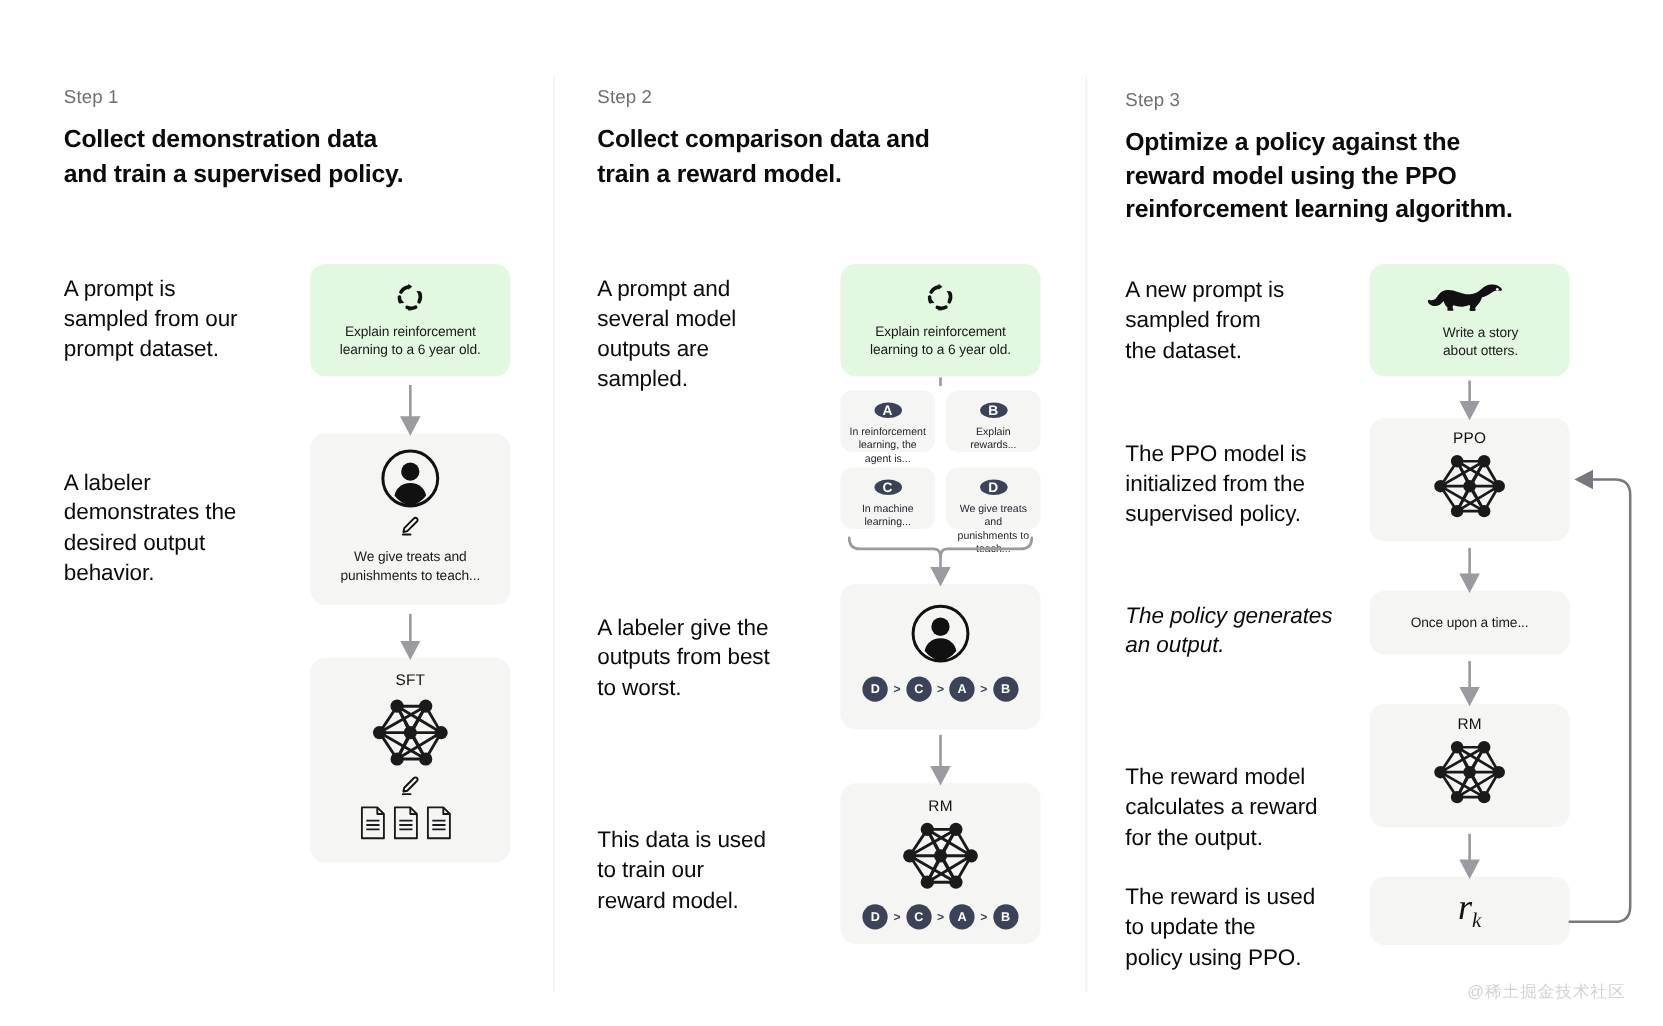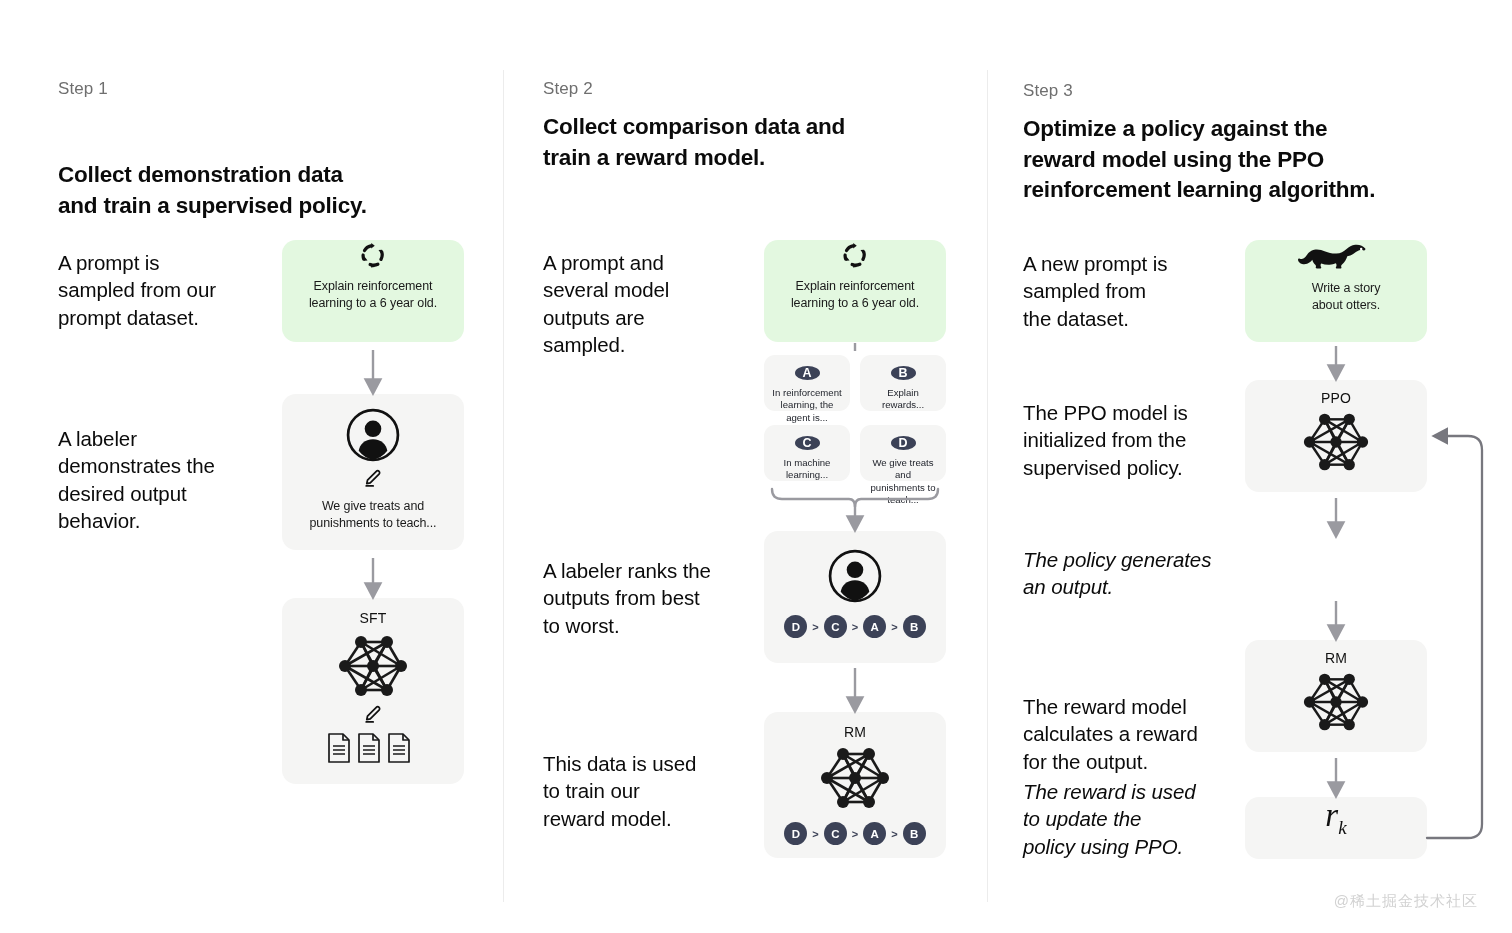--- a/index.html
+++ b/index.html
@@ -28,39 +28,39 @@
   .step-label {
     font-size: 17px; color: #6f6f6f; letter-spacing: .1px;
     font-weight: 400;
   }
   .step-title {
     font-size: 22.5px; font-weight: 700; color: #0b0b0b;
     line-height: 1.36; letter-spacing: -.2px;
     white-space: pre-line;
   }
   .c1 .step-label { position: absolute; top: 79px; left: 0; }
-  .c1 .step-title { position: absolute; top: 112px; left: 0; margin-top: 48px; }
+  .c1 .step-title { position: absolute; top: 112px; left: 0; }
   .c2 .step-label { position: absolute; top: 79px; left: 0; }
   .c2 .step-title { position: absolute; top: 112px; left: 0; }
   .c3 .step-label { position: absolute; top: 81px; left: 0; }
   .c3 .step-title { position: absolute; top: 114px; left: 0; }
 
   .desc {
     position: absolute; left: 0;
     font-size: 20.5px; color: #0b0b0b; line-height: 1.34;
     white-space: pre-line; letter-spacing: -.1px;
   }
 
   
   .card {
     position: absolute;
     border-radius: 14px;
     background: #f5f5f4;
     display: flex; flex-direction: column;
-    align-items: center; justify-content: flex-start;
+    align-items: center; justify-content: center;
   }
   .card.green { background: #e3f8e0; }
   .card-text {
     font-size: 12.5px; color: #1a1a1a; text-align: center;
     line-height: 1.34; white-space: pre-line; letter-spacing: -.1px;
   }
   .card-title {
     font-size: 14px; color: #111; text-align: right; letter-spacing: .2px;
   }
   .mini-card {
@@ -226,21 +226,21 @@
 
   <div class="col c2">
     <div class="step-label">Step 2</div>
     <div class="step-title">Collect comparison data and
 train a reward model.</div>
 
     <div class="desc" style="top:249px;">A prompt and
 several model
 outputs are
 sampled.</div>
-    <div class="desc" style="top:557px;">A labeler ranks the
+    <div class="desc" style="top:557px;">A labeler give the
 outputs from best
 to worst.</div>
     <div class="desc" style="top:750px;">This data is used
 to train our
 reward model.</div>
   </div>
 
   <div class="card green" style="left:764px; top:240px; width:182px; height:102px;">
     <span>
       <svg class="icon-svg" width="30" height="30" viewBox="0 0 24 24">
@@ -357,21 +357,21 @@
 sampled from
 the dataset.</div>
     <div class="desc" style="top:399px;">The PPO model is
 initialized from the
 supervised policy.</div>
     <div class="desc" style="top:546px;font-style:italic;">The policy generates
 an output.</div>
     <div class="desc" style="top:693px;">The reward model
 calculates a reward
 for the output.</div>
-    <div class="desc" style="top:778px;font-style:italic;">The reward is used
+    <div class="desc" style="top:802px;">The reward is used
 to update the
 policy using PPO.</div>
   </div>
 
   <div class="card green" style="left:1245px; top:240px; width:182px; height:102px;">
     <span>
       <svg class="icon-svg" width="78" height="34" viewBox="0 0 96 40">
         <path d="M84 9.5c-2.6-3.4-7.4-5.2-12.4-4.6-4.4.5-7.6 2.6-10.6 5.2-3.6 3.1-7.3 5.4-12.6 5.6-5.4.2-9.6-1.2-13.6-2.6-4.6-1.6-9-3-13.8-1.9-4 .9-6.6 3.3-8.6 6.1-1.3 1.8-2.3 3.4-4 4.3-1.6.9-3.4.9-5 .4-1.3-.4-2.4.6-2.1 1.9.5 2.2 2.4 4 5 4.7 3.4.9 6.8-.1 9.4-2.1 1.2-.9 2.2-2 3.1-3.2.6 2.4 1.9 4.6 3.7 6.3 1 .9 1 2 .6 3-.3.8.2 1.6 1.1 1.6h4.6c.9 0 1.4-.9.9-1.7-1-1.6-.9-3.3.2-4.4 3.1 1.2 6.6 1.7 10.2 1.5 2.8-.2 5.4-.8 7.8-1.8.9 1.3 1 2.9.1 4.5-.5.9 0 2 1 2h4.6c.8 0 1.4-.8 1-1.6-.5-1.2-.3-2.4.8-3.4 3.2-2.8 5.4-6.4 6.5-10.2 2.6-.4 5-1.4 7.2-2.8 2.4-1.5 4.4-3.3 6.8-4.2 2-.8 4.2-.8 6.2-.2 1.4.4 2.6-1.2 1.9-2.4z" fill="#111"></path>
         <circle cx="79" cy="10.2" r="1.5" fill="#fff"></circle>
       </svg>
@@ -410,20 +410,23 @@
           <circle cx="30" cy="60" r="6"></circle>
             <circle cx="42" cy="36" r="6"></circle>
           <circle cx="56" cy="12" r="6"></circle>
             <circle cx="56" cy="60" r="6"></circle>
           <circle cx="70" cy="36" r="6"></circle>
         </g>
       </svg>
     </span>
   </div>
 
+  <div class="card" style="left:1245px; top:537px; width:182px; height:58px;">
+    <div class="card-text">Once upon a time...</div>
+  </div>
 
   <div class="card" style="left:1245px; top:640px; width:182px; height:112px; justify-content:flex-start; padding-top:10px;">
     <div class="card-title">RM</div>
     <span style="margin-top:2px;">
       <svg class="icon-svg" width="84" height="68" viewBox="0 0 84 72">
         <g stroke="#1a1a1a" stroke-width="2.6">
           <line x1="14" y1="36" x2="30" y2="12"></line>
             <line x1="14" y1="36" x2="30" y2="60"></line>
           <line x1="14" y1="36" x2="42" y2="36"></line>
             <line x1="14" y1="36" x2="56" y2="12"></line>

